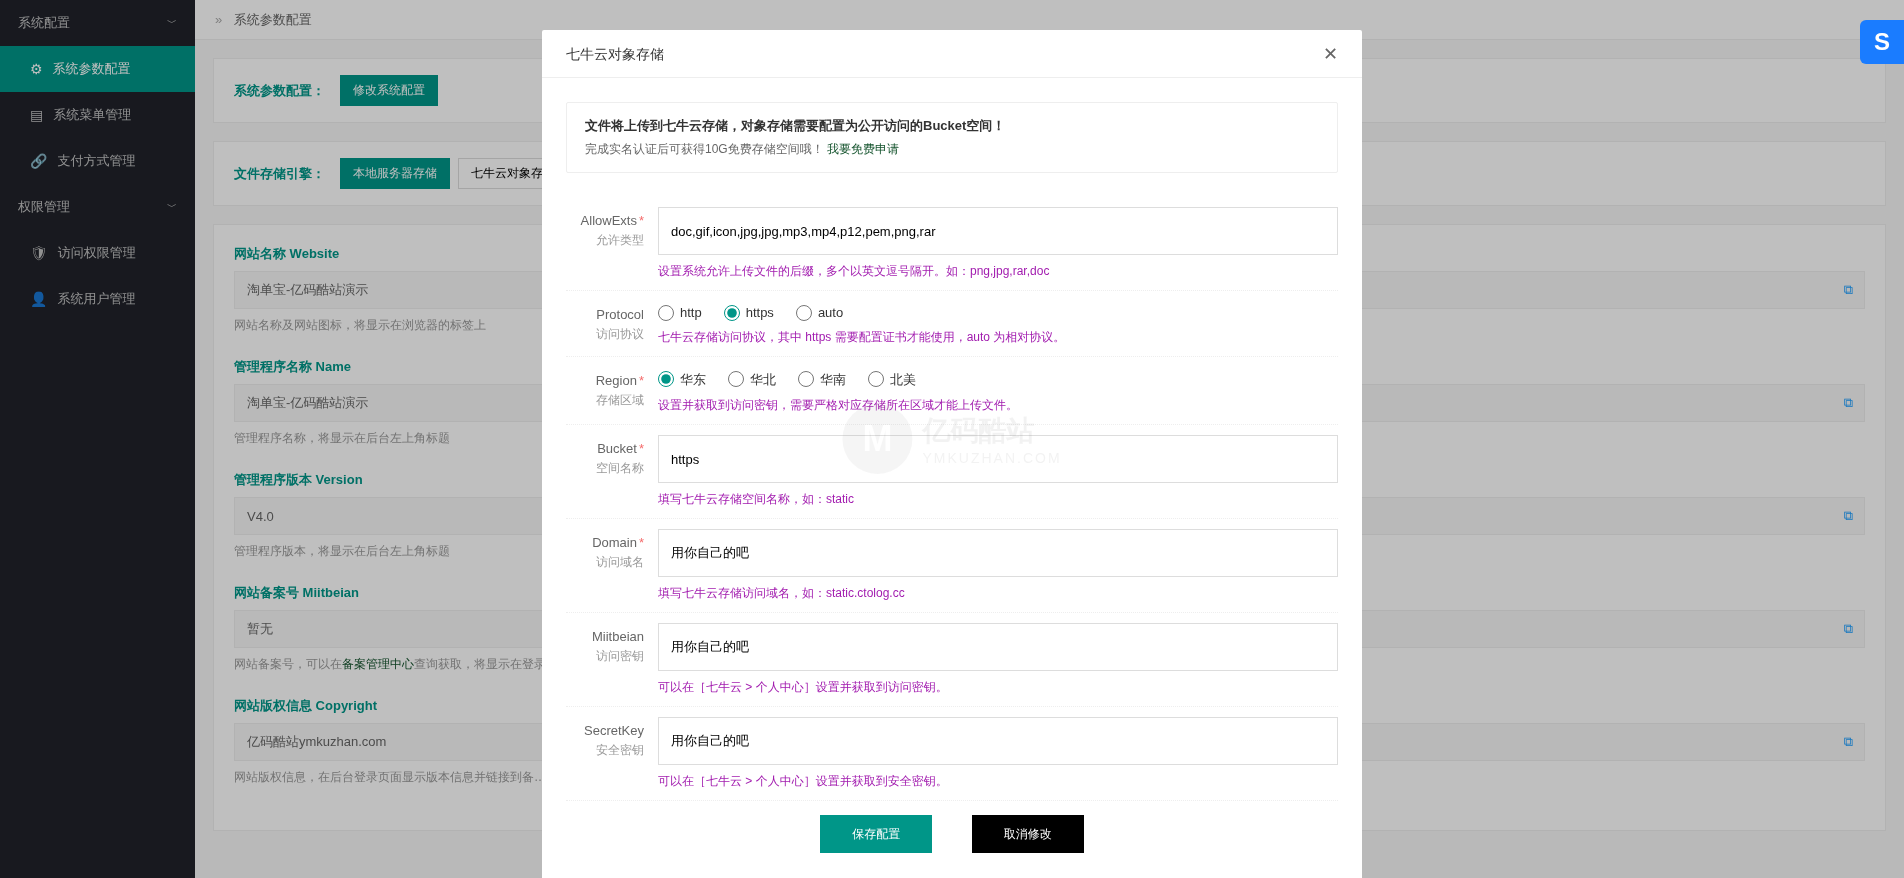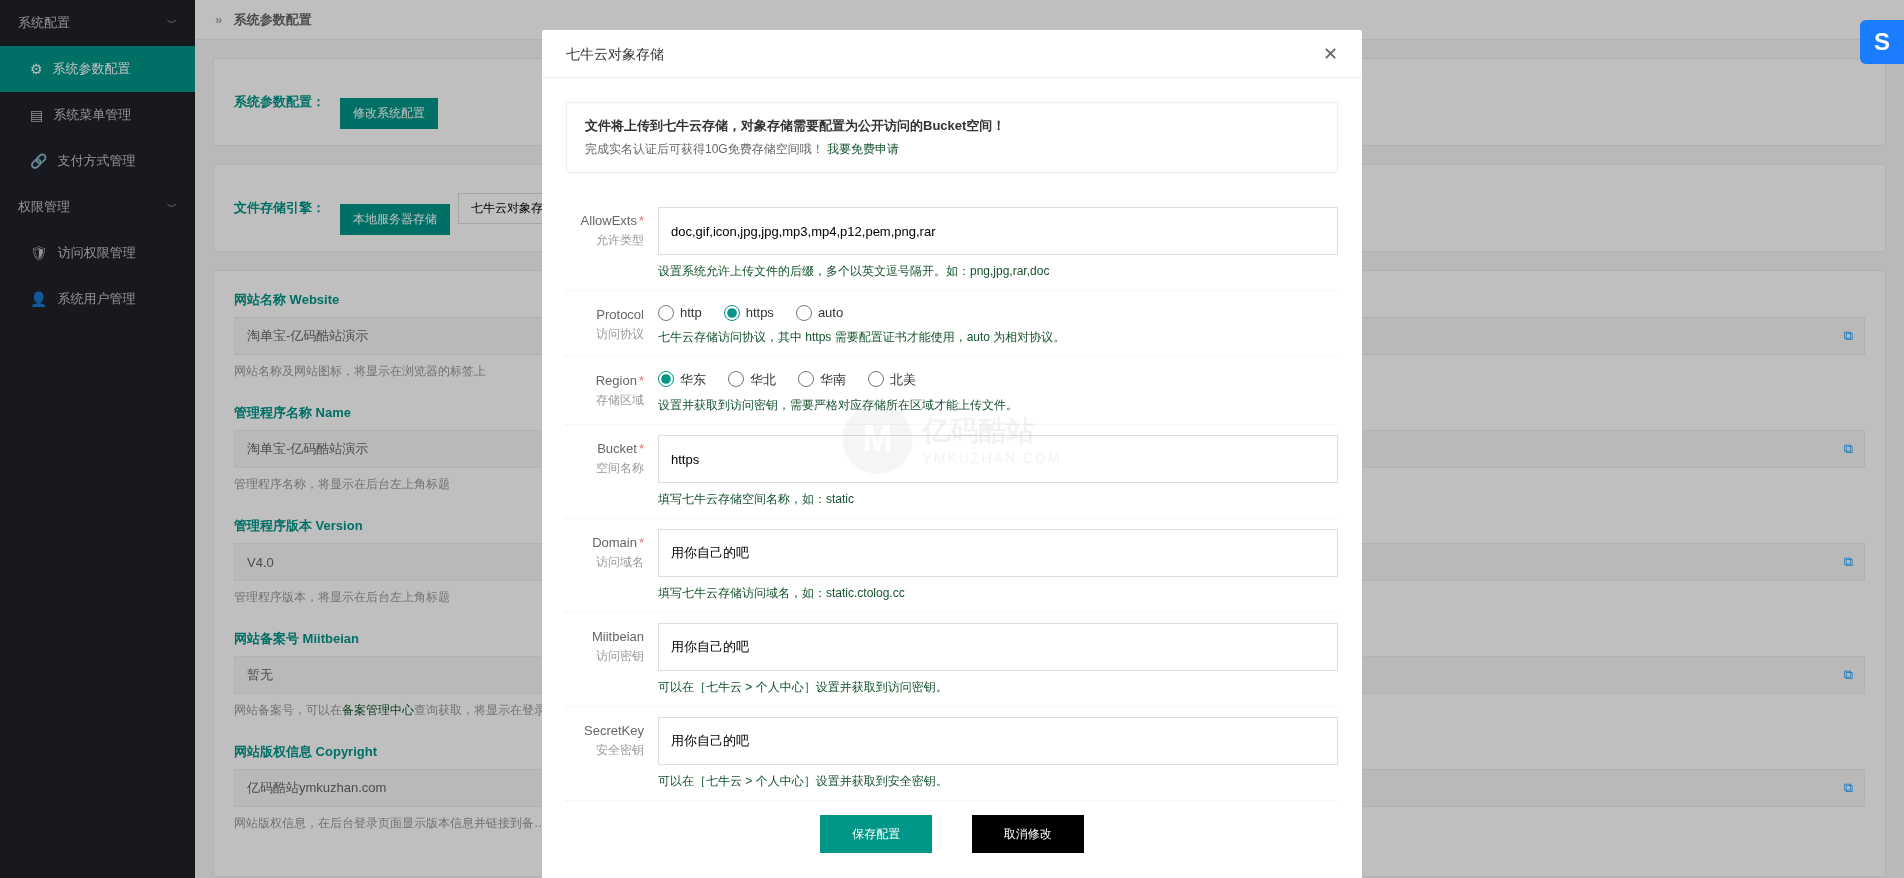--- a/index.html
+++ b/index.html
@@ -9,27 +9,27 @@
 .sidebar { position: absolute; left: 0; top: 0; width: 195px; height: 878px; background: #20222a; color: #c2c2c2; }
 .nav-group { height: 46px; line-height: 46px; padding: 0 18px; display: flex; align-items: center; justify-content: space-between; cursor: pointer; }
 .nav-group.dark { background: #20222a; }
 .nav-item { height: 46px; line-height: 46px; padding: 0 20px 0 30px; display: flex; align-items: center; cursor: pointer; font-size: 13px; }
 .nav-item.active { background: #009688; color: #fff; }
 .nav-item .icon { margin-right: 10px; font-size: 14px; }
 .chevron { font-size: 10px; }
 
 
 .main { position: absolute; left: 195px; top: 0; right: 0; height: 878px; background: #f7f7f7; }
-.breadcrumb { height: 40px; line-height: 40px; padding: 0 20px; background: #fff; border-bottom: 1px solid #eee; color: #666; font-size: 13px; font-weight: bold; }
+.breadcrumb { height: 40px; line-height: 40px; padding: 0 20px; background: #fff; border-bottom: 1px solid #eee; color: #666; font-size: 13px; }
 .breadcrumb .angles { margin-right: 8px; color: #aaa; }
 
 .panel { margin: 18px; background: #fff; border: 1px solid #eee; padding: 16px 20px; display: flex; align-items: center; }
 .panel .label { color: #009688; font-weight: bold; margin-right: 15px; font-size: 13px; }
 .tab-btn { padding: 6px 12px; border: 1px solid #ddd; background: #fff; cursor: pointer; font-size: 12px; margin-right: 8px; }
-.tab-btn.active { background: #009688; color: #fff; border-color: #009688; margin-top: 23px; }
+.tab-btn.active { background: #009688; color: #fff; border-color: #009688; }
 
 .form-block { margin: 0 18px; background: #fff; border: 1px solid #eee; padding: 20px; }
 .field { margin-bottom: 24px; }
 .field-label { color: #009688; font-weight: bold; margin-bottom: 8px; font-size: 13px; }
 .field-input { width: 100%; height: 38px; border: 1px solid #eee; background: #f7f7f7; padding: 0 12px; font-size: 13px; color: #666; position: relative; }
 .field-row { position: relative; }
 .copy-icon { position: absolute; right: 12px; top: 50%; transform: translateY(-50%); color: #1e9fff; cursor: pointer; }
 .field-desc { color: #999; font-size: 12px; margin-top: 8px; }
 .link { color: #14532d; font-family: Liberation Mono, monospace; }
 
@@ -42,21 +42,21 @@
 .info-box { border: 1px solid #eee; border-radius: 2px; padding: 14px 18px; margin-bottom: 24px; font-size: 13px; }
 .info-box .title { font-weight: bold; margin-bottom: 6px; }
 .info-box .sub { color: #666; font-size: 12px; }
 
 .m-field { display: flex; padding: 10px 0; border-bottom: 1px dotted #eee; }
 .m-field-label { width: 92px; flex-shrink: 0; text-align: right; padding-right: 14px; color: #666; font-size: 13px; padding-top: 6px; }
 .m-field-label .req { color: #f56c6c; margin-left: 2px; }
 .m-field-sub { color: #999; font-size: 12px; margin-top: 4px; text-align: right; padding-right: 14px; }
 .m-field-body { flex: 1; }
 .m-input { width: 100%; height: 48px; border: 1px solid #ddd; padding: 0 12px; font-size: 13px; }
-.m-desc { color: #14532d; font-size: 12px; margin-top: 8px; }
+.m-desc { color: #a21caf; font-size: 12px; margin-top: 8px; }
 .radio-row { display: flex; align-items: center; gap: 22px; padding-top: 4px; }
 .radio-opt { display: flex; gap: 6px; font-size: 13px; }
 .radio-opt input { width: 16px; height: 16px; accent-color: #009688; }
 
 .modal-foot { padding: 14px 0 26px; text-align: center; }
 .btn { display: inline-block; height: 38px; line-height: 38px; padding: 0 32px; border: none; cursor: pointer; font-size: 12px; margin: 0 18px; }
 .btn-primary { background: #009688; color: #fff; }
 .btn-danger { background: #000000; color: #fff; }
 
 

